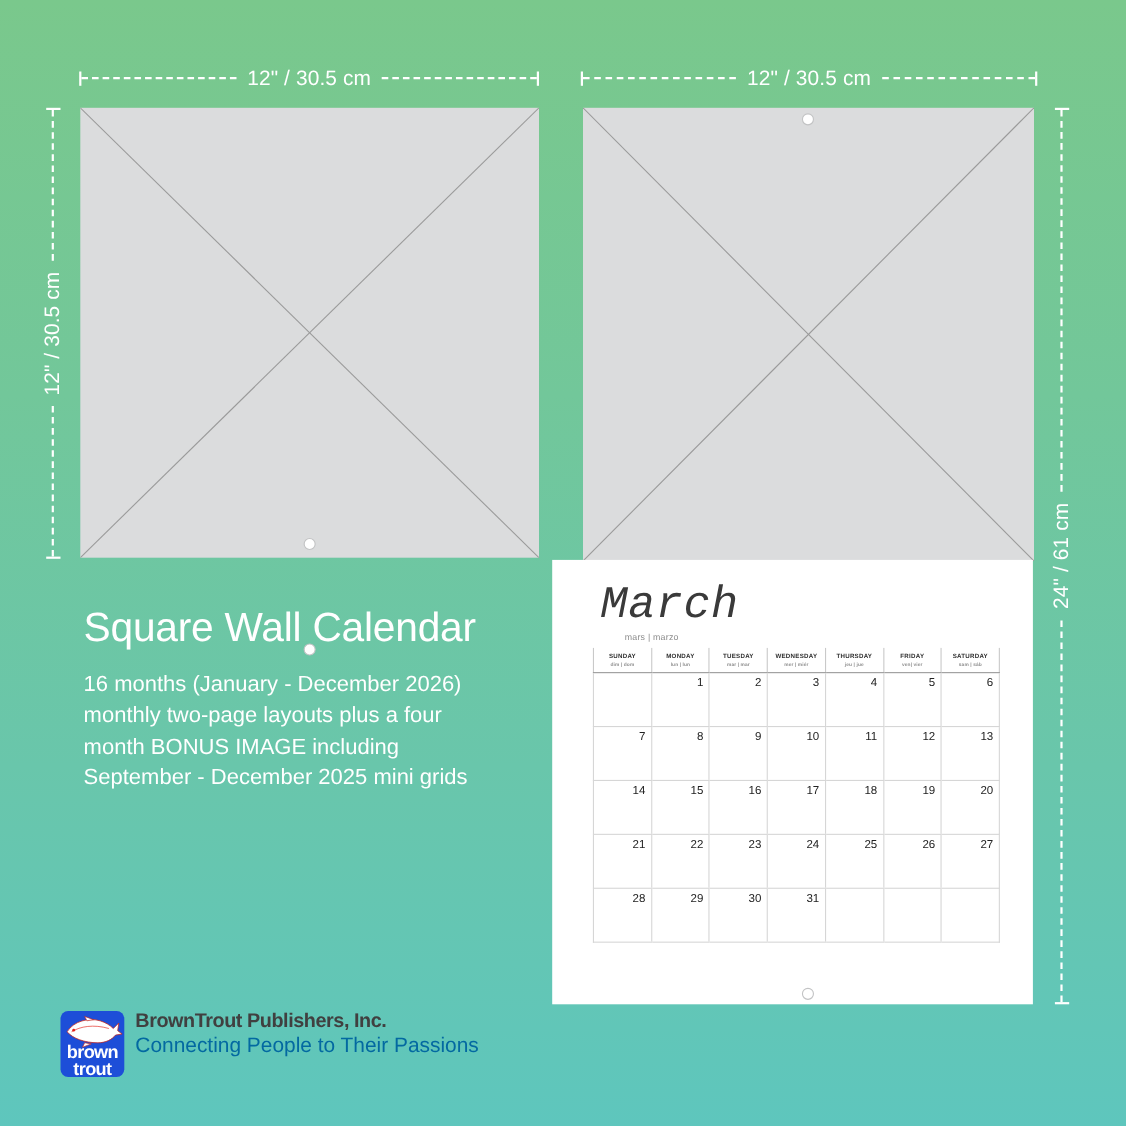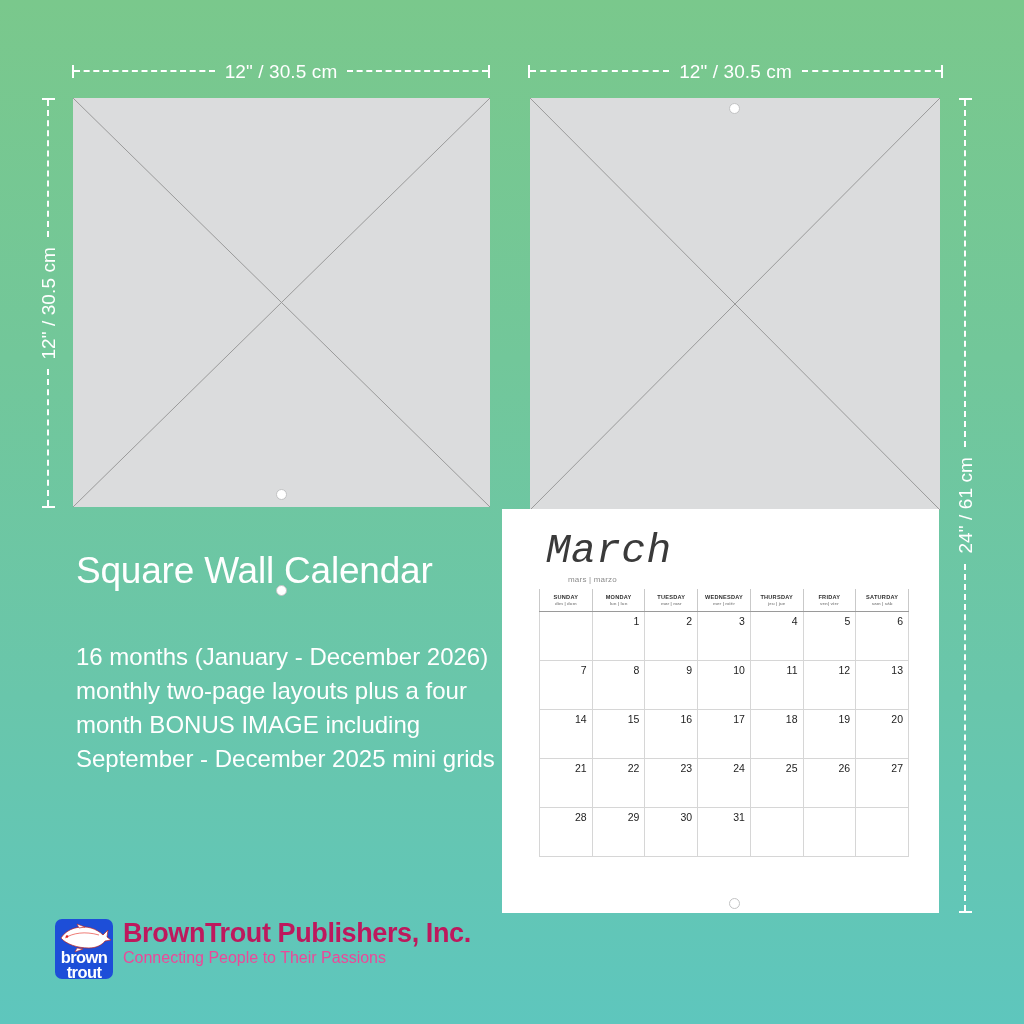--- a/index.html
+++ b/index.html
@@ -101,23 +101,23 @@
     left: 76px;
     top: 551px;
     font-size: 37px;
     color: #ffffff;
     line-height: 1.08;
     letter-spacing: -0.2px;
   }
   .subcopy {
     position: absolute;
     left: 76px;
-    top: 640px;
+    top: 608px;
     width: 470px;
-    font-size: 24px;
+    font-size: 20px;
     color: #ffffff;
     line-height: 1.42;
   }
   .subcopy div { white-space: nowrap; }
 
   
   .cal-page {
     position: absolute;
     left: 502px;
     top: 509px;
@@ -224,30 +224,30 @@
     font-weight: 700;
     line-height: 0.92;
     letter-spacing: -0.6px;
   }
   .brand-text {
     position: absolute;
     left: 68px;
     top: 0px;
   }
   .brand-name {
-    font-size: 27px;
-    color: #be185d;
+    font-size: 18px;
+    color: #404040;
     font-weight: 700;
     line-height: 1.05;
     letter-spacing: -0.4px;
     white-space: nowrap;
   }
   .brand-tag {
-    font-size: 16px;
-    color: #ec4899;
+    font-size: 19px;
+    color: #0369a1;
     line-height: 1.3;
     margin-top: 1px;
     white-space: nowrap;
   }
   .brand-legal {
     margin-top: 8px;
     font-size: 8.5px;
     color: #eaf6f0;
     line-height: 1.35;
     white-space: nowrap;

